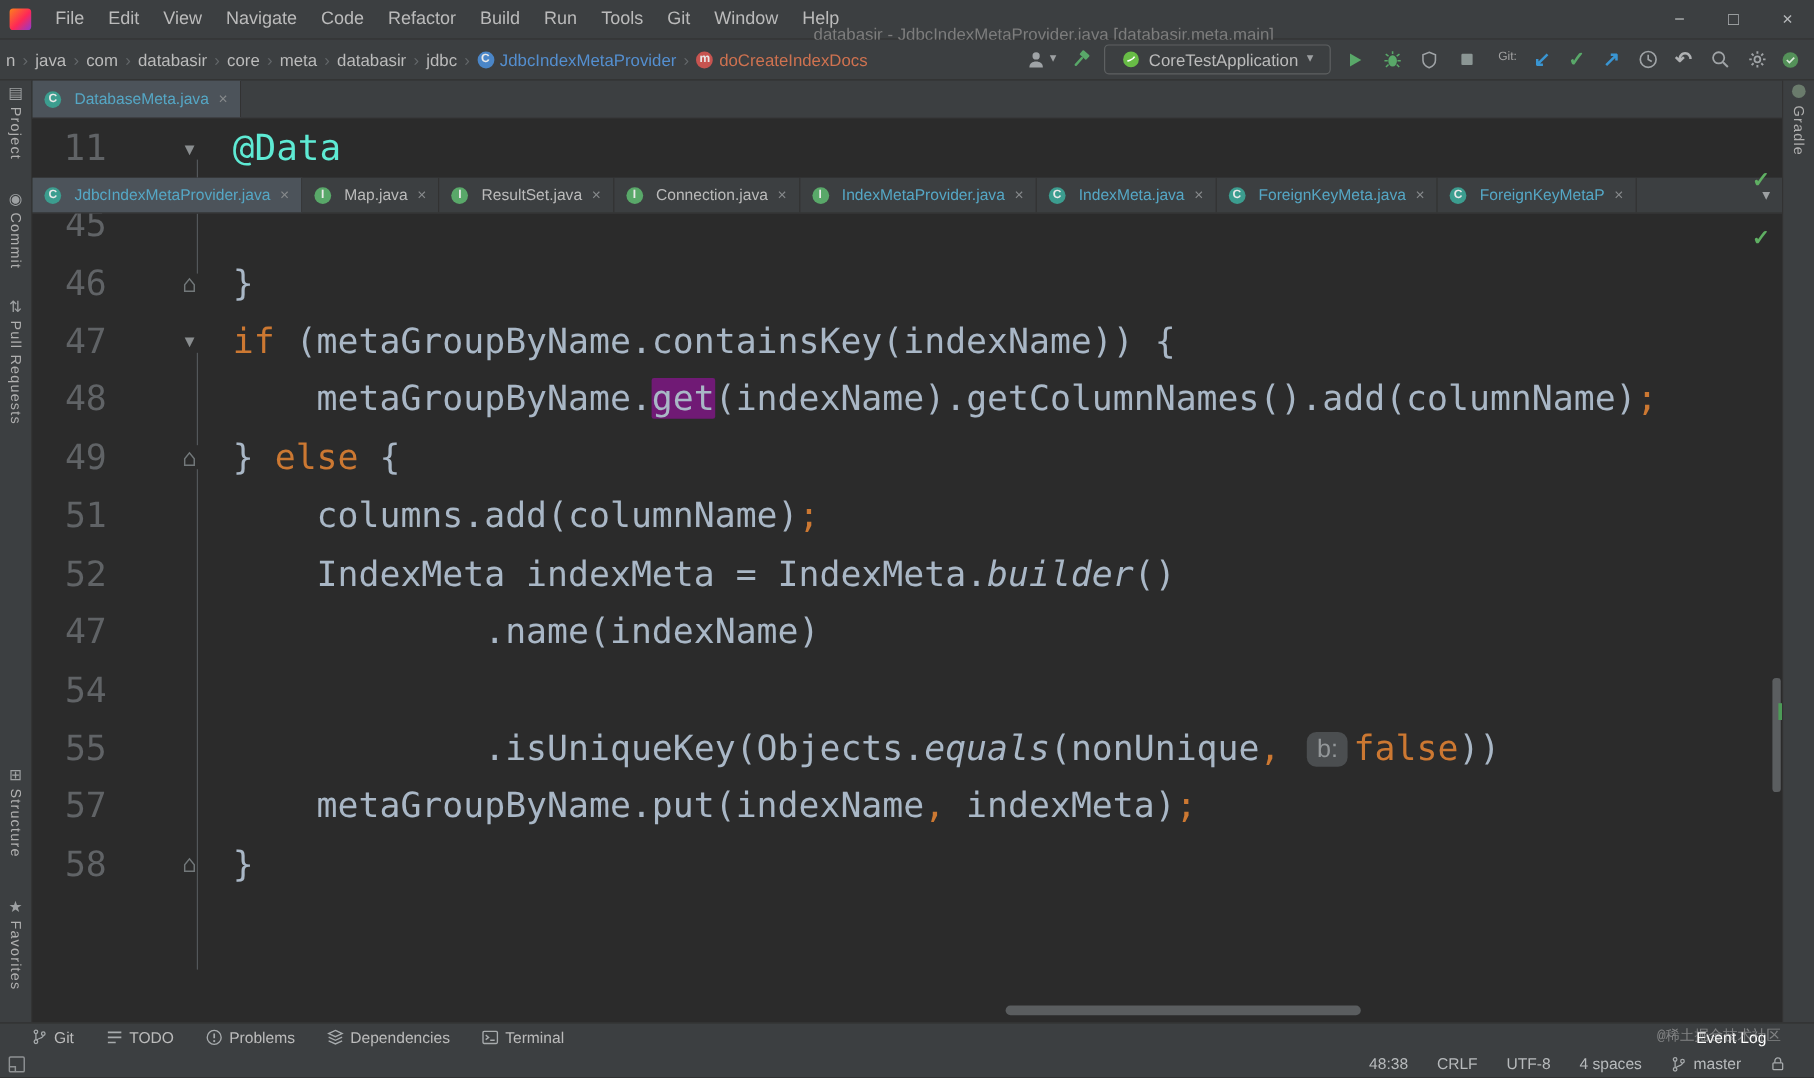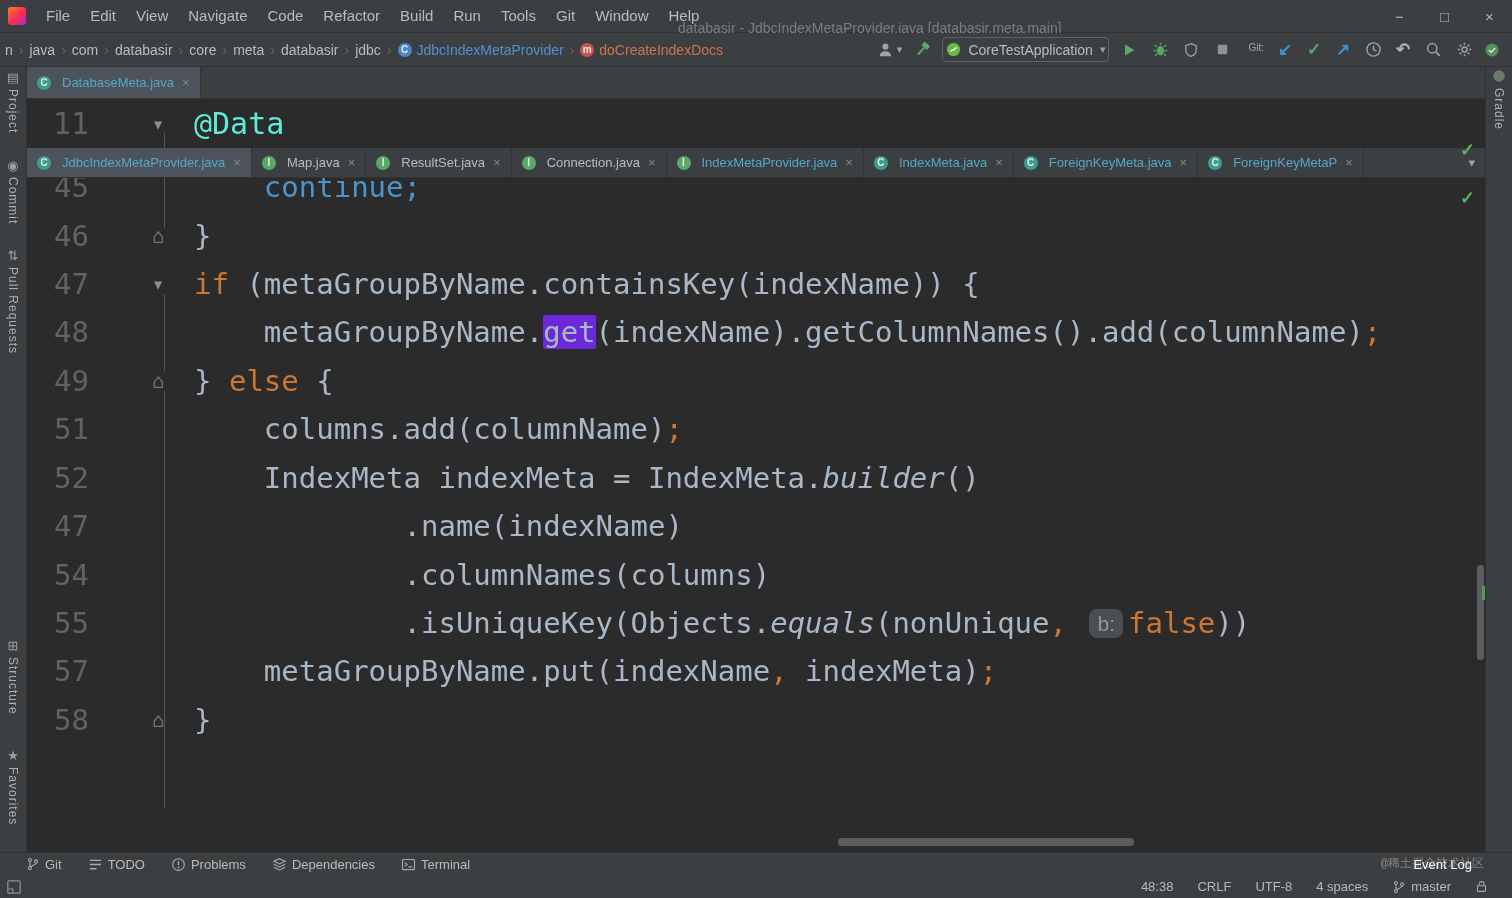--- a/index.html
+++ b/index.html
@@ -29,21 +29,21 @@
   .circle-ic{display:inline-flex;width:14px;height:14px;border-radius:50%;font-size:10px;font-weight:bold;color:#e8e8e8;
              align-items:center;justify-content:center;margin-right:5px;flex:none;font-family:"Liberation Sans",sans-serif}
   .ic-class{background:#3c9d8f}
   .ic-interface{background:#59A869}
   .ic-method{background:#C75450}
   .ic-blue{background:#4A86C8}
   .right-cluster{margin-left:auto;display:flex;align-items:center;gap:9px;padding-right:12px}
   .tbicon{width:22px;height:22px;display:inline-flex;align-items:center;justify-content:center}
   .tbchar{width:20px;text-align:center;font-size:17px;font-weight:bold}
   .runcfg{display:inline-flex;align-items:center;gap:7px;border:1px solid #5e6162;border-radius:4px;height:25px;
-          padding:0 3px;font-size:14px;color:#bbbbbb;box-sizing:border-box}
+          padding:0 14px;font-size:14px;color:#bbbbbb;box-sizing:border-box}
   .chev{color:#9da0a2;font-size:11px;line-height:1}
   .git-label{color:#a3a3a3;font-size:10px;margin:0 2px 4px 6px}
   .tbgroup{display:inline-flex;align-items:center;gap:2px}
 
   
   .stripe-left{position:absolute;top:67px;bottom:46px;left:0;width:27px;background:#3c3f41;
                border-right:1px solid #323232;box-sizing:border-box}
   .stripe-right{position:absolute;top:67px;bottom:46px;right:0;width:27px;background:#3c3f41;
                 border-left:1px solid #323232;box-sizing:border-box}
   .stripe-item{position:absolute;left:0;width:26px;display:flex;flex-direction:column;align-items:center;gap:5px}
@@ -75,21 +75,21 @@
   .foldic{position:absolute;left:56px;width:26px;text-align:center;top:50%;transform:translateY(-50%);
           font-size:20px;line-height:1}
   .foldic.start{color:#8a8e90;font-size:21px}
   .foldic.end{color:#72787a}
   .codetext{flex:none;white-space:pre;color:#a9b7c6}
   .seg-plain{color:#a9b7c6}
   .seg-kw{color:#cc7832}
   .seg-kwblue{color:#4b94cc}
   .seg-ann{color:#5eead4}
   .seg-static{color:#a9b7c6;font-style:italic}
-  .seg-hl{color:#a9b7c6;background:#6d28d9;border-radius:2px}
+  .seg-hl{color:#a9b7c6;background:#701a75;border-radius:2px}
   .param-hint{background:#4b4e50;color:#939799;font-family:"Liberation Sans",sans-serif;font-size:21px;
               border-radius:8px;padding:3px 8px;margin:0 5px;display:inline-block;vertical-align:2px;line-height:1.1}
   .fold-guide{position:absolute;left:137px;width:1px;background:#53575a;z-index:0}
   .fg-top{top:34px;bottom:0}
   .g1{top:0;height:50px}
   .g2{top:116px;height:77px}
   .g3{top:213px;height:417px}
   .inspect-ok{position:absolute;color:#5faf63;font-size:18px;font-weight:bold;z-index:3}
   .check1{top:40px;right:10px}
   .check2{top:120px;right:10px}
@@ -377,29 +377,29 @@
         </div>
       </div>
     <span class="tab-chevron">▾</span>
   </div>
 
   <div class="codearea">
     <div class="fold-guide g1"></div>
     <div class="fold-guide g2"></div>
     <div class="fold-guide g3"></div>
     <div class="lines">
-        <div class="cline"><span class="gut">45</span><span class="foldcol"></span><span class="codetext"><span class="seg-plain">    </span><span class="seg-kwblue">continue;</span></span></div>
+        <div class="cline"><span class="gut">45</span><span class="foldcol"></span></div>
         <div class="cline"><span class="gut">46</span><span class="foldcol"><span class="foldic end">⌂</span></span><span class="codetext"><span class="seg-plain">}</span></span></div>
         <div class="cline"><span class="gut">47</span><span class="foldcol"><span class="foldic start">▾</span></span><span class="codetext"><span class="seg-kw">if</span><span class="seg-plain"> (metaGroupByName.containsKey(indexName)) {</span></span></div>
         <div class="cline"><span class="gut">48</span><span class="foldcol"></span><span class="codetext"><span class="seg-plain">    metaGroupByName.</span><span class="seg-hl">get</span><span class="seg-plain">(indexName).getColumnNames().add(columnName)</span><span class="seg-kw">;</span></span></div>
         <div class="cline"><span class="gut">49</span><span class="foldcol"><span class="foldic end">⌂</span></span><span class="codetext"><span class="seg-plain">} </span><span class="seg-kw">else</span><span class="seg-plain"> {</span></span></div>
         <div class="cline"><span class="gut">51</span><span class="foldcol"></span><span class="codetext"><span class="seg-plain">    columns.add(columnName)</span><span class="seg-kw">;</span></span></div>
         <div class="cline"><span class="gut">52</span><span class="foldcol"></span><span class="codetext"><span class="seg-plain">    IndexMeta indexMeta = IndexMeta.</span><span class="seg-static">builder</span><span class="seg-plain">()</span></span></div>
         <div class="cline"><span class="gut">47</span><span class="foldcol"></span><span class="codetext"><span class="seg-plain">            .name(indexName)</span></span></div>
-        <div class="cline"><span class="gut">54</span><span class="foldcol"></span><span class="codetext"><span class="seg-plain">            .columnNames(columns)</span></span></div>
+        <div class="cline"><span class="gut">54</span><span class="foldcol"></span></div>
         <div class="cline"><span class="gut">55</span><span class="foldcol"></span><span class="codetext"><span class="seg-plain">            .isUniqueKey(Objects.</span><span class="seg-static">equals</span><span class="seg-plain">(nonUnique</span><span class="seg-kw">,</span><span class="seg-plain"> </span><span class="param-hint">b:</span><span class="seg-kw">false</span><span class="seg-plain">))</span></span></div>
         <div class="cline"><span class="gut">57</span><span class="foldcol"></span><span class="codetext"><span class="seg-plain">    metaGroupByName.put(indexName</span><span class="seg-kw">,</span><span class="seg-plain"> indexMeta)</span><span class="seg-kw">;</span></span></div>
         <div class="cline"><span class="gut">58</span><span class="foldcol"><span class="foldic end">⌂</span></span><span class="codetext"><span class="seg-plain">}</span></span></div>
       </div>
     <div class="hscroll"></div>
   </div>
 
   <span class="inspect-ok check2">✓</span>
   <div class="vscroll"></div>
   <div class="vcs-tick"></div>

